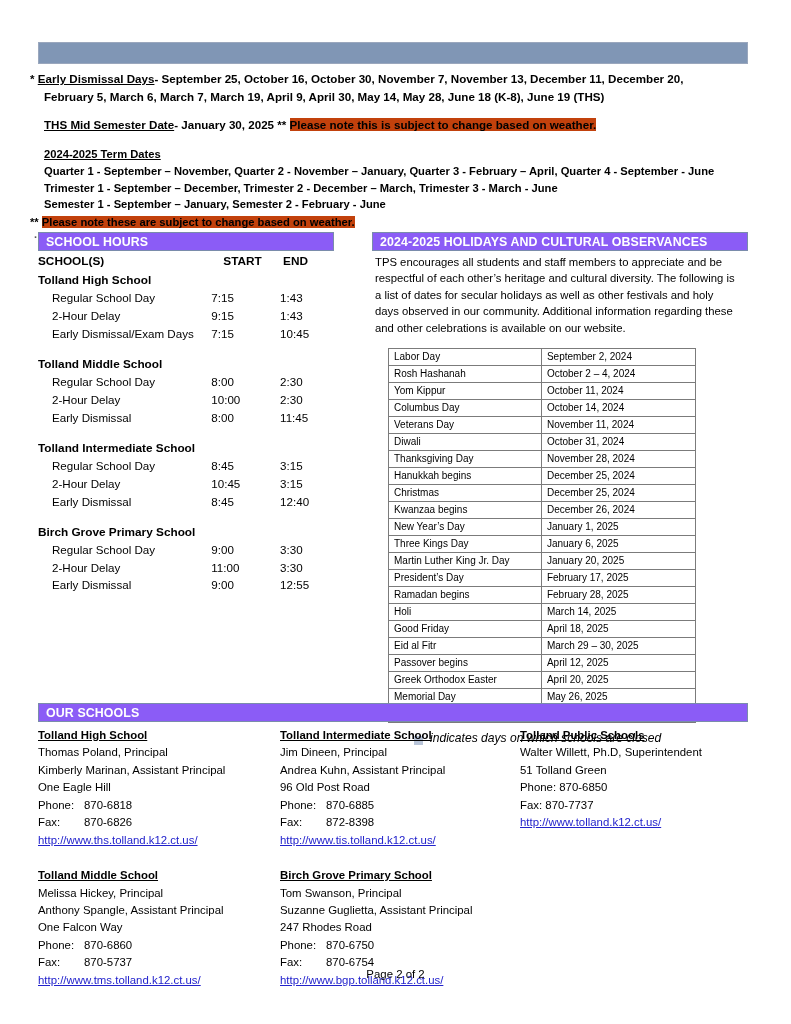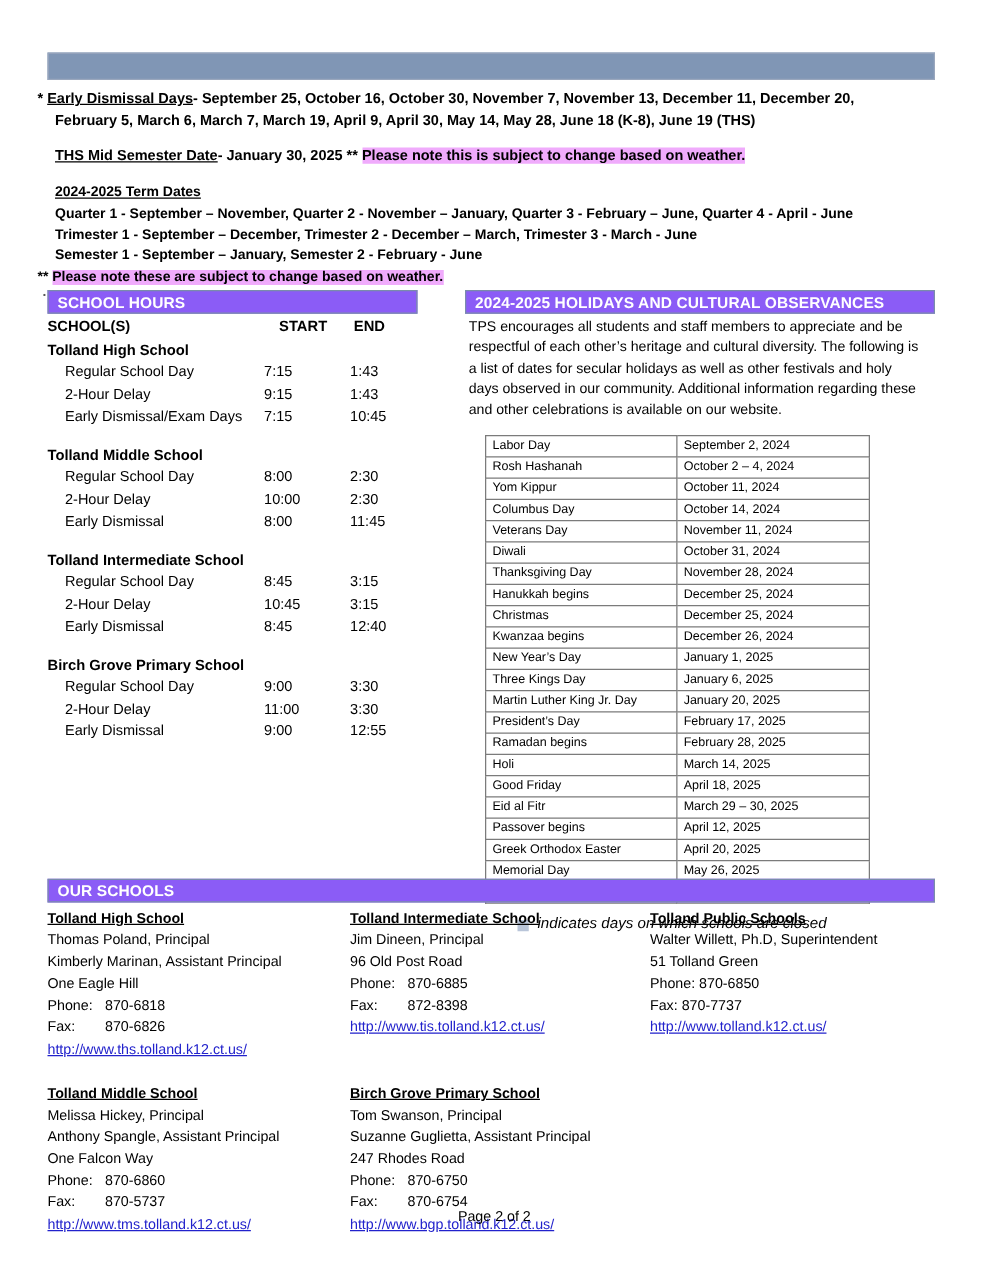--- a/index.html
+++ b/index.html
@@ -42,21 +42,21 @@
     top: 70px;
     width: 730px;
     font-size: 11.6px;
     font-weight: bold;
     line-height: 1.55;
   }
   .note-line { white-space: nowrap; }
   .note-line.indent { padding-left: 14px; }
   .u { text-decoration: underline; }
   .hl {
-    background: #f0abfc;
+    background: #c2410c;
     font-weight: bold;
   }
   .spacer-sm { height: 10px; }
 
   .term-block {
     margin-top: 12px;
     padding-left: 14px;
     font-size: 11.2px;
     font-weight: bold;
     line-height: 1.5;
@@ -221,21 +221,21 @@
 
     <div class="spacer-sm"></div>
 
     <div class="note-line indent">
       <span class="u">THS Mid Semester Date</span><span>- January 30, 2025 **</span>
       <span class="hl">Please note this is subject to change based on weather.</span>
     </div>
 
     <div class="term-block">
       <div class="term-title">2024-2025 Term Dates</div>
-      <div class="note-line">Quarter 1 - September – November, Quarter 2 - November – January, Quarter 3 - February – June, Quarter 4 - April - June</div>
+      <div class="note-line">Quarter 1 - September – November, Quarter 2 - November – January, Quarter 3 - February – April, Quarter 4 - September - June</div>
       <div class="note-line">Trimester 1 - September – December, Trimester 2 - December – March, Trimester 3 - March - June</div>
       <div class="note-line">Semester 1 - September – January, Semester 2 - February - June</div>
     </div>
 
     <div class="weather-note">
       <span>**</span>
       <span class="hl">Please note these are subject to change based on weather.</span>
     </div>
     <div class="tiny-dot">.</div>
   </div>
@@ -447,20 +447,21 @@
           <div class="line">Thomas Poland, Principal</div>
           <div class="line">Kimberly Marinan, Assistant Principal</div>
           <div class="line">One Eagle Hill</div>
           <div class="line"><span class="lbl-ph">Phone:</span><span>870-6818</span></div>
           <div class="line"><span class="lbl-ph">Fax:</span><span>870-6826</span></div>
           <div class="line"><a class="url" href="#">http://www.ths.tolland.k12.ct.us/</a></div>
         </div>
         <div class="school-card">
           <div class="line name">Tolland Intermediate School</div>
           <div class="line">Jim Dineen, Principal</div>
+          <div class="line">Andrea Kuhn, Assistant Principal</div>
           <div class="line">96 Old Post Road</div>
           <div class="line"><span class="lbl-ph">Phone:</span><span>870-6885</span></div>
           <div class="line"><span class="lbl-ph">Fax:</span><span>872-8398</span></div>
           <div class="line"><a class="url" href="#">http://www.tis.tolland.k12.ct.us/</a></div>
         </div>
         <div class="school-card">
           <div class="line name">Tolland Public Schools</div>
           <div class="line">Walter Willett, Ph.D, Superintendent</div>
           <div class="line">51 Tolland Green</div>
           <div class="line"><span>Phone:</span> <span>870-6850</span></div>

